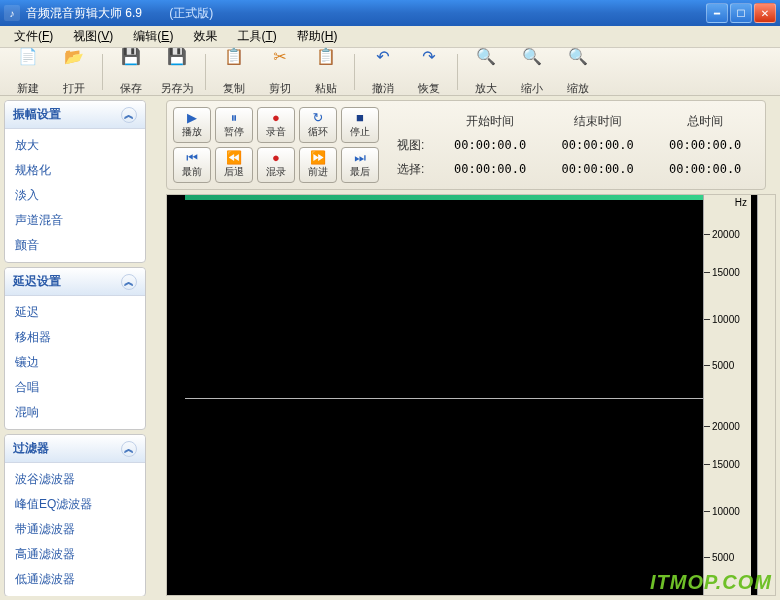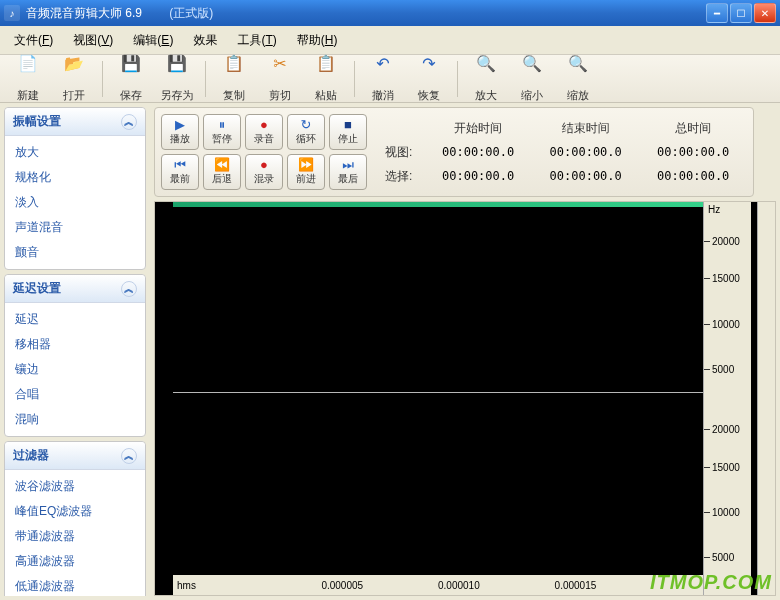--- a/index.html
+++ b/index.html
@@ -10,33 +10,33 @@
 .titlebar { height: 26px; background: linear-gradient(to bottom, #3b8ceb 0%, #2a6dc8 50%, #1f5eb8 100%); display: flex; align-items: center; padding: 0 4px; color: white; }
 .titlebar .app-icon { width: 16px; height: 16px; background: #fff2; border-radius: 2px; margin-right: 6px; display: flex; align-items: center; justify-content: center; font-size: 10px; }
 .titlebar .title-text { flex: 1; font-size: 12px; }
 .titlebar .edition { color: #cde3ff; margin-left: 24px; }
 .winbtns { display: flex; gap: 2px; }
 .winbtn { width: 22px; height: 20px; border: 1px solid #fff5; border-radius: 3px; display: flex; align-items: center; justify-content: center; font-size: 10px; color: white; }
 .winbtn.close { background: linear-gradient(to bottom, #ff8a6d, #d4330f); }
 .winbtn.min, .winbtn.max { background: linear-gradient(to bottom, #5ea6f0, #2e78d8); }
 
 
-.menubar { height: 29px; background: #ece9d8; display: flex; align-items: center; padding: 0 4px; border-bottom: 1px solid #d0ccc0; }
+.menubar { height: 22px; background: #ece9d8; display: flex; align-items: center; padding: 0 4px; border-bottom: 1px solid #d0ccc0; }
 .menubar .menu-item { padding: 2px 10px; cursor: default; }
 .menubar .hotkey { text-decoration: underline; }
 
 
 .toolbar { height: 48px; background: linear-gradient(to bottom, #f8f5ec, #ebe7da); border-bottom: 1px solid #c8c4b6; display: flex; align-items: center; padding: 0 6px; gap: 2px; }
 .toolbar .sep { width: 1px; height: 36px; background: #c8c4b6; margin: 0 4px; }
 .tbtn { display: flex; flex-direction: column; align-items: center; justify-content: center; width: 44px; height: 44px; border: 1px solid transparent; border-radius: 3px; }
 .tbtn .ticon { width: 18px; height: 18px; display: flex; align-items: center; justify-content: center; font-size: 16px; }
 .tbtn .tlabel { font-size: 11px; margin-top: 16px; color: #333; }
 
 
-.main { flex: 1; display: flex; padding: 4px; gap: 8px; overflow: hidden; }
+.main { flex: 1; display: flex; padding: 4px; gap: 20px; overflow: hidden; }
 
 
 .sidebar { width: 142px; display: flex; flex-direction: column; gap: 4px; overflow-y: auto; }
 .panel { background: white; border: 1px solid #c8c8c8; border-radius: 4px; }
 .panel-header { background: linear-gradient(to bottom, #fff, #dce8f6); padding: 5px 8px; font-weight: bold; color: #2a5aa8; display: flex; justify-content: space-between; align-items: center; border-bottom: 1px solid #d0d8e6; border-radius: 4px 4px 0 0; }
 .panel-header .chevron { color: #4a7ac0; width: 16px; height: 16px; border: 1px solid #c0d0e8; border-radius: 50%; display: flex; align-items: center; justify-content: center; font-size: 10px; }
 .panel-body { padding: 4px 0; }
 .panel-item { padding: 4px 10px; color: #2a5aa8; cursor: pointer; }
 
 
@@ -58,21 +58,21 @@
 
 .specarea { flex: 1; display: flex; background: white; border: 1px solid #c8c4b6; position: relative; }
 .spec-left { width: 18px; background: black; }
 .spec-main { flex: 1; display: flex; flex-direction: column; }
 .spec-topbar { height: 6px; background: linear-gradient(to right, #1aa36a, #35d18a); border-bottom: 1px solid #000; }
 .spec-canvas { flex: 1; background: black; position: relative; }
 .spec-divider { position: absolute; top: 50%; left: 0; right: 0; height: 1px; background: #b8b8b8; }
 .spec-ruler-x { height: 20px; background: #ece9d8; display: flex; align-items: center; position: relative; color: black; font-size: 10px; }
 .ruler-tick-label { position: absolute; }
 .spec-ruler-y { width: 48px; background: #ece9d8; display: flex; flex-direction: column; border-left: 1px solid #aaa; }
-.ruler-y-unit { font-size: 10px; padding: 2px 4px; height: 16px; }
+.ruler-y-unit { font-size: 10px; text-align: right; padding: 2px 4px; height: 16px; }
 .ruler-y-scale { flex: 1; position: relative; }
 .ruler-y-scale .ytick { position: absolute; left: 0; width: 6px; height: 1px; background: #333; }
 .ruler-y-scale .ylabel { position: absolute; left: 8px; font-size: 10px; transform: translateY(-50%); }
 .spec-rightgap { width: 6px; background: black; }
 .spec-right2 { width: 18px; background: #ece9d8; border-left: 1px solid #aaa; }
 
 
 .watermark { position: absolute; bottom: 6px; right: 8px; font-family: Arial, sans-serif; font-size: 20px; font-weight: bold; font-style: italic; color: #6fc028; letter-spacing: 1px; pointer-events: none; }
 
 .c-blue { color: #2a64c0; }
@@ -273,26 +273,20 @@
           </div>
       </div>
 
       <div class="specarea">
         <div class="spec-left"></div>
         <div class="spec-main">
           <div class="spec-topbar"></div>
           <div class="spec-canvas">
             <div class="spec-divider"></div>
           </div>
-          <div class="spec-ruler-x" id="ruler-x">
-            <span class="ruler-tick-label" style="left:4px">hms</span>
-          <span class="ruler-tick-label" style="left: 28%;">0.000005</span>
-              <span class="ruler-tick-label" style="left: 50%;">0.000010</span>
-              <span class="ruler-tick-label" style="left: 72%;">0.000015</span>
-            </div>
         </div>
         <div class="spec-ruler-y">
           <div class="ruler-y-unit">Hz</div>
           <div class="ruler-y-scale" id="ruler-y">
               <div class="ytick" style="top: 6%;"></div>
               <div class="ylabel" style="top: 6%;">20000</div>
               <div class="ytick" style="top: 16%;"></div>
               <div class="ylabel" style="top: 16%;">15000</div>
               <div class="ytick" style="top: 28%;"></div>
               <div class="ylabel" style="top: 28%;">10000</div>

